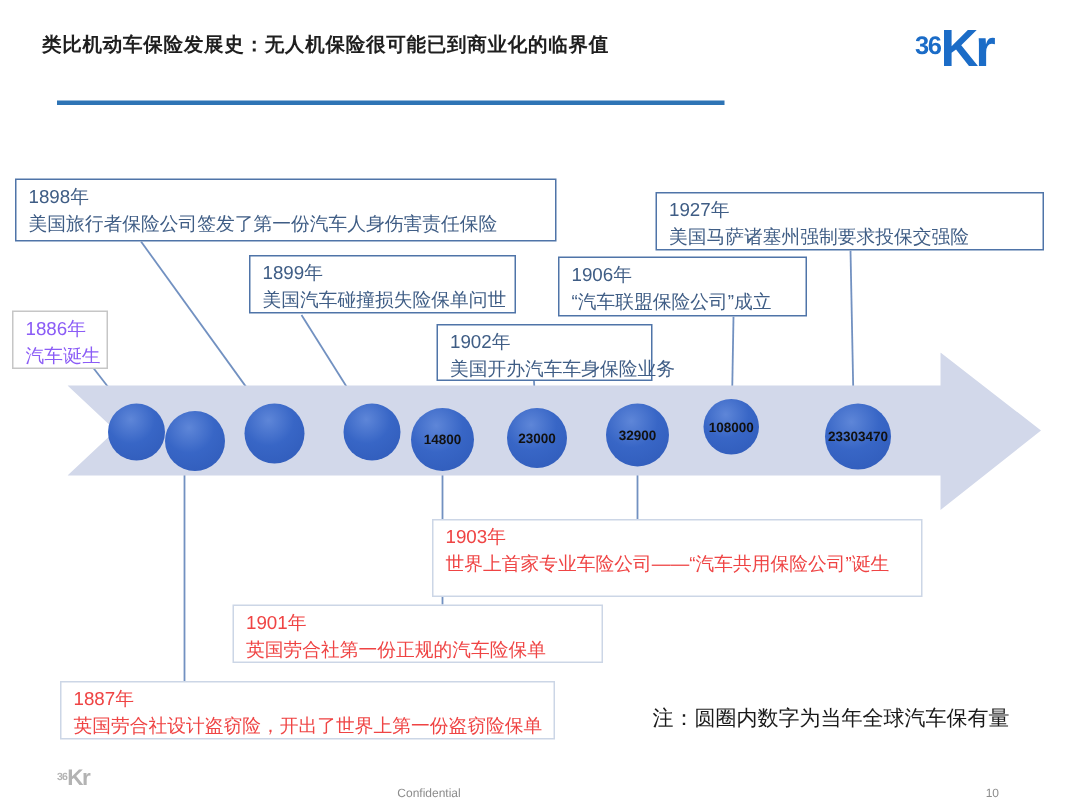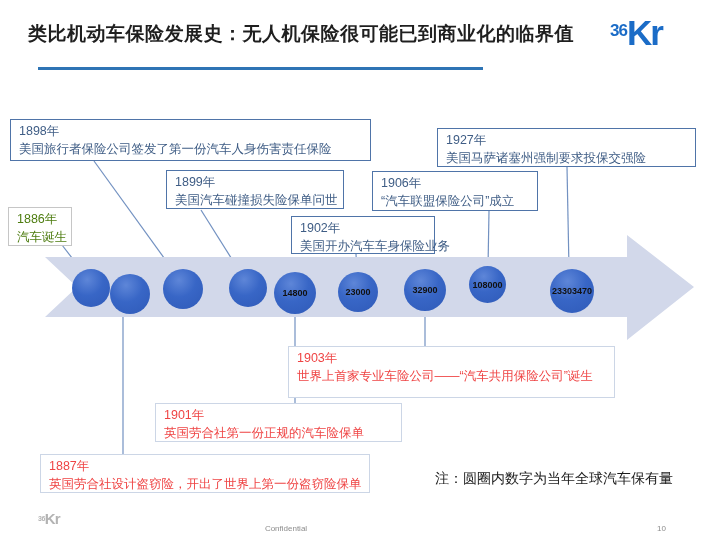--- a/index.html
+++ b/index.html
@@ -1,21 +1,21 @@
 <!DOCTYPE html>
 <html><head>
 <meta charset="utf-8">
 <style>
   html,body { margin:0; padding:0; background:#fff; }
   .slide {
     position:relative; width:720px; height:540px; background:#ffffff; overflow:hidden;
     font-family:"Liberation Sans","DejaVu Sans",sans-serif;
   }
   .title {
-    position:absolute; left:28px; top:21px; font-size:19px; font-weight:700;
+    position:absolute; left:28px; top:21px; font-size:13px; font-weight:700;
     color:#1f1f1f; letter-spacing:.5px; white-space:nowrap;
   }
   .title-underline { position:absolute; left:38px; top:67px; width:445px; height:3px; background:#2e74b5; }
 
   .logo { position:absolute; left:610px; top:18px; display:flex; align-items:flex-start; color:#1b6cc7; }
   .logo .logo-36 { font-size:17px; font-weight:700; line-height:1; margin-top:4px; letter-spacing:-1px; }
   .logo .logo-kr { font-size:35px; font-weight:800; line-height:.85; letter-spacing:-2px; }
 
   .connectors { position:absolute; left:0; top:0; }
   .connectors line { stroke:#7291c1; stroke-width:1.2; }
@@ -24,21 +24,21 @@
     position:absolute; left:0; top:0; width:720px; height:540px; background:#d2d8ea;
     clip-path: polygon(45px 257px, 627px 257px, 627px 235px, 694px 287px,
                        627px 340px, 627px 317px, 45px 317px, 77px 287px);
   }
 
   .evt {
     position:absolute; box-sizing:border-box; background:#ffffff;
     padding:3px 8px; font-size:12.5px; line-height:1.42; white-space:nowrap;
   }
   .evt.dark  { border:1.5px solid #4f74a8; color:#3f5d85; }
-  .evt.gray  { border:1.5px solid #c6c6c6; color:#4d7c0f; }
+  .evt.gray  { border:1.5px solid #c6c6c6; color:#8b5cf6; }
   .evt.faded { border:1.5px solid #ccd6e6; color:#ef4444; }
 
   .circ {
     position:absolute; border-radius:50%;
     background: radial-gradient(circle at 40% 28%, #5e86d8 0%, #3866c6 45%, #2f5ab8 100%);
     display:flex; align-items:center; justify-content:center;
   }
   .circ .num { font-size:9px; font-weight:700; color:#111; white-space:nowrap; }
 
   .note { position:absolute; left:435px; top:470px; font-size:14px; color:#1a1a1a; white-space:nowrap; }

